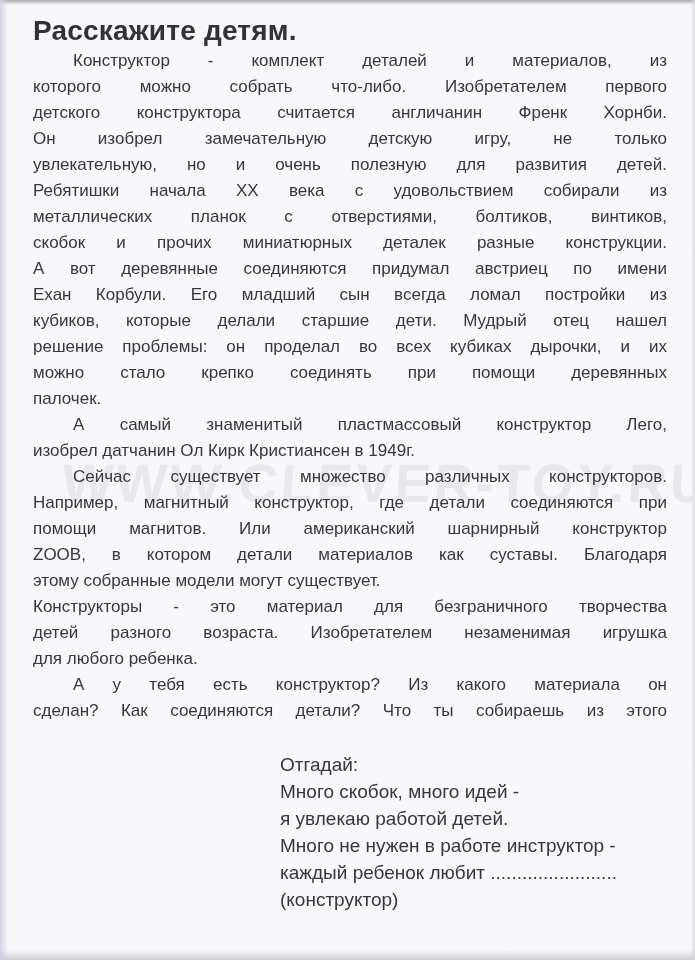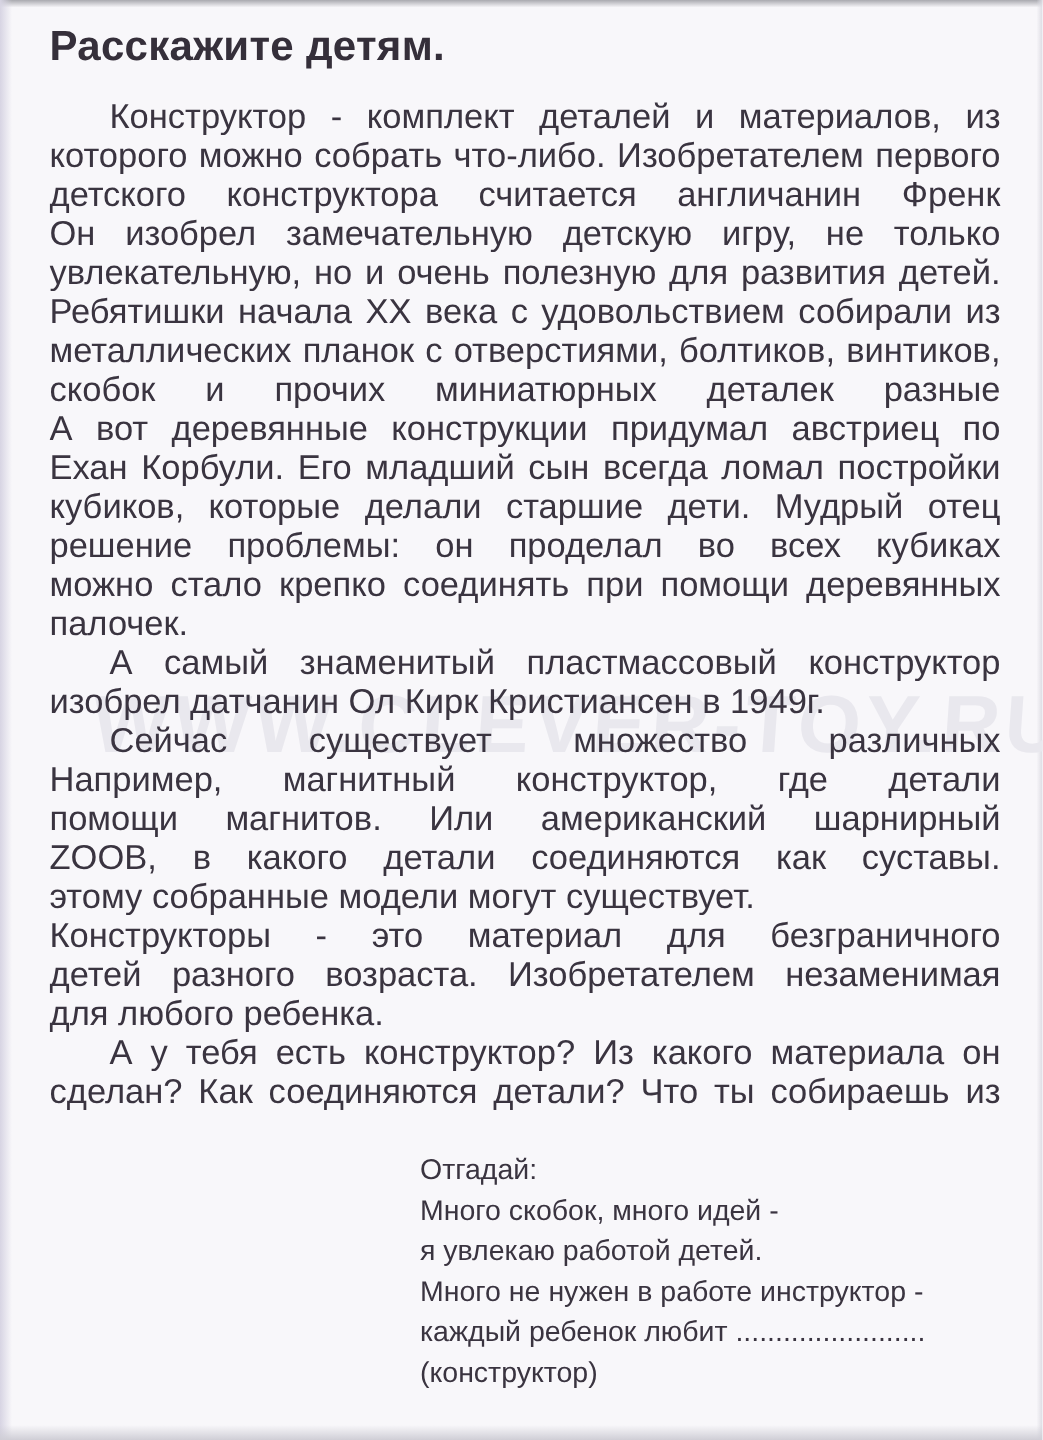--- a/index.html
+++ b/index.html
@@ -37,25 +37,25 @@
     position: absolute;
     z-index: 1;
     left: 33px; top: 14px;
     width: 634px;
   }
   .title {
     font-size: 28px;
     font-weight: 700;
     color: #352f3a;
     line-height: 34px;
-    margin-bottom: 16px;
+    margin-bottom: 0;
     letter-spacing: 0.2px;
   }
   .body-text {
-    font-size: 23px;
+    font-size: 17px;
     line-height: 26px;
     color: #3a3440;
     font-weight: 500;
   }
   .line {
     text-align: justify;
     text-align-last: justify;
     white-space: normal;
     height: 26px;
     overflow: hidden;
@@ -90,38 +90,38 @@
 
     <div>
       <div class="line indent">Конструктор - комплект деталей и материалов, из</div>
       <div class="line">которого можно собрать что-либо. Изобретателем первого</div>
       <div class="line">детского конструктора считается англичанин Френк Хорнби.</div>
       <div class="line">Он изобрел замечательную детскую игру, не только</div>
       <div class="line">увлекательную, но и очень полезную для развития детей.</div>
       <div class="line">Ребятишки начала XX века с удовольствием собирали из</div>
       <div class="line">металлических планок с отверстиями, болтиков, винтиков,</div>
       <div class="line">скобок и прочих миниатюрных деталек разные конструкции.</div>
-      <div class="line">А вот деревянные конструкции придумал австриец по имени</div>
+      <div class="line">А вот деревянные соединяются придумал австриец по имени</div>
       <div class="line">Ехан Корбули. Его младший сын всегда ломал постройки из</div>
       <div class="line">кубиков, которые делали старшие дети. Мудрый отец нашел</div>
       <div class="line">решение проблемы: он проделал во всех кубиках дырочки, и их</div>
       <div class="line">можно стало крепко соединять при помощи деревянных</div>
       <div class="line para-end">палочек.</div>
     </div>
 
     <div>
       <div class="line indent">А самый знаменитый пластмассовый конструктор Лего,</div>
       <div class="line para-end">изобрел датчанин Ол Кирк Кристиансен в 1949г.</div>
     </div>
 
     <div>
       <div class="line indent">Сейчас существует множество различных конструкторов.</div>
       <div class="line">Например, магнитный конструктор, где детали соединяются при</div>
       <div class="line">помощи магнитов. Или американский шарнирный конструктор</div>
-      <div class="line">ZOOB, в какого детали соединяются как суставы. Благодаря</div>
+      <div class="line">ZOOB, в котором детали материалов как суставы. Благодаря</div>
       <div class="line para-end">этому собранные модели могут существует.</div>
     </div>
 
     <div>
       <div class="line">Конструкторы - это материал для безграничного творчества</div>
       <div class="line">детей разного возраста. Изобретателем незаменимая игрушка</div>
       <div class="line para-end">для любого ребенка.</div>
     </div>
 
     <div>

